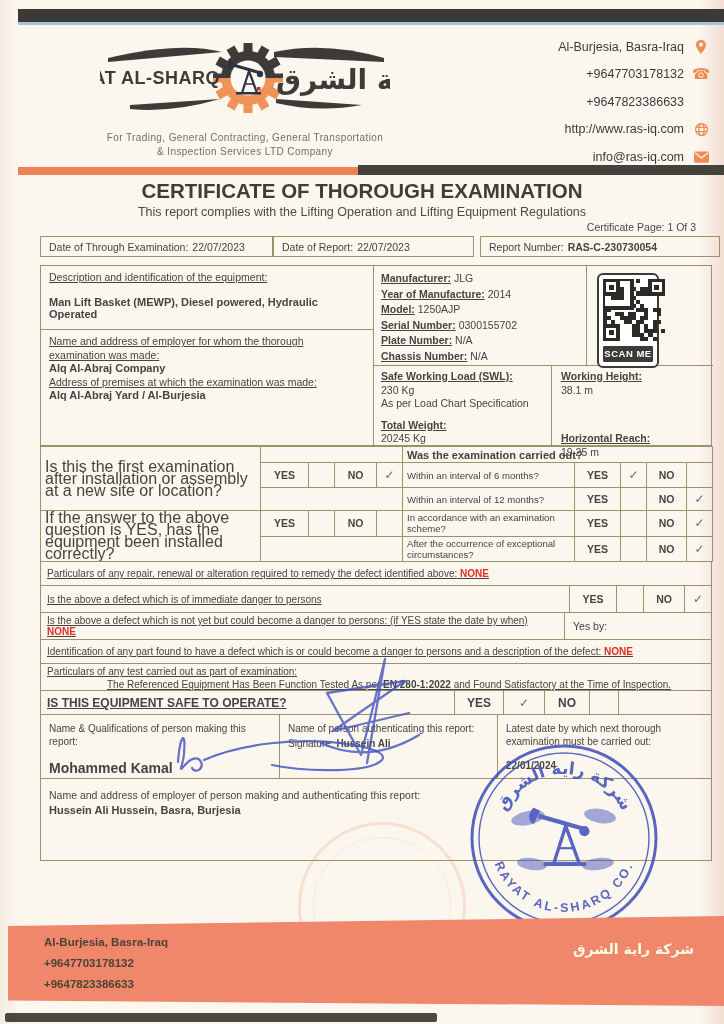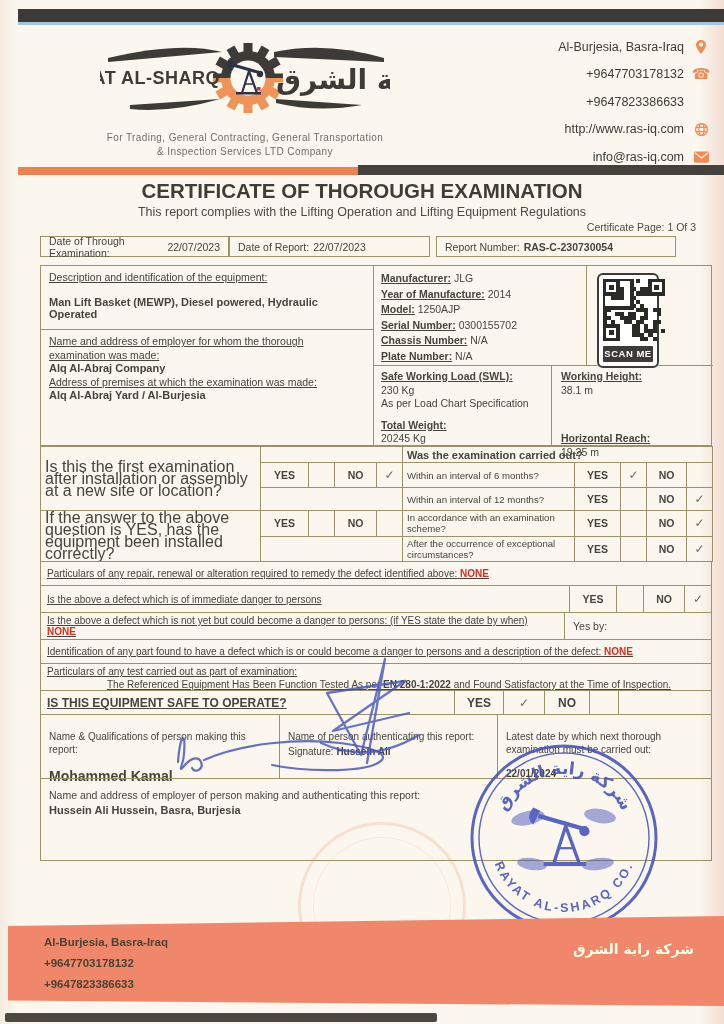--- a/index.html
+++ b/index.html
@@ -48,21 +48,21 @@
   
   .row{left:40px;width:672px;border:1px solid #9b9268;display:flex;align-items:center;font-size:10px;color:#45443f;}
   .row .grow{flex:1 1 auto;padding:0 6px;text-decoration:underline;}
   .cell{border-left:1px solid #9b9268;align-self:stretch;display:flex;align-items:center;justify-content:center;
         font-weight:bold;font-size:10.5px;flex:0 0 auto;}
   .cell.ckc{font-weight:normal;color:#6f6e64;font-size:12px;}
   .red{color:#e02b20;font-weight:bold;}
   .safe-q{font-size:12px;font-weight:bold;}
   
   .sigrow{left:40px;top:714px;width:672px;height:65px;display:flex;font-size:10px;}
-  .sigcell{border:1px solid #9b9268;border-left:none;padding:16px 8px;box-sizing:border-box;line-height:12.5px;}
+  .sigcell{border:1px solid #9b9268;border-left:none;padding:8px 8px;box-sizing:border-box;line-height:12.5px;}
   .sigcell:first-child{border-left:1px solid #9b9268;}
   .employer{left:40px;top:778px;width:672px;height:83px;border:1px solid #9b9268;padding:9px 8px;font-size:10.5px;line-height:15px;}
   .ink{pointer-events:none;}
   
   .stamp{left:466px;top:740px;opacity:.88;}
   .wmark{left:298px;top:822px;width:168px;height:168px;border:3px solid rgba(236,144,100,.22);border-radius:50%;}
   .wmark:after{content:"";position:absolute;inset:12px;border:1.5px solid rgba(236,144,100,.15);border-radius:50%;}
   
   .footer{left:8px;top:916px;width:716px;height:90px;background:#f0876a;
           clip-path:polygon(0 10px,100% 0,100% 100%,0 94%);}
@@ -166,21 +166,21 @@
   </div>
 
   <div class="abs div-orange"></div>
   <div class="abs div-dark"></div>
 
   <div class="abs title">CERTIFICATE OF THOROUGH EXAMINATION</div>
   <div class="abs subtitle">This report complies with the Lifting Operation and Lifting Equipment Regulations</div>
   <div class="abs certpage">Certificate Page: 1 Of 3</div>
 
   <div class="abs daterow">
-    <div class="datecell" style="width:189px;gap:6px;">
+    <div class="datecell" style="width:233px;">
       <span class="sp">Date of Through Examination:</span>
       <span>22/07/2023</span>
     </div>
     <div class="datecell" style="width:201px;">
       <span class="sp">Date of Report:</span>
       <span>22/07/2023</span>
     </div>
     <div class="datecell" style="width:240px;margin-left:6px;">
       <span class="sp">Report Number:</span>
       <span class="b">RAS-C-230730054</span>
@@ -203,22 +203,22 @@
     <div class="abs" style="left:8px;top:5px;width:318px;">
       <div class="lbl-u">Description and identification of the equipment:</div>
       <div class="val-b" style="margin-top:13px;font-size:11px;">Man Lift Basket (MEWP), Diesel powered, Hydraulic Operated</div>
     </div>
 
     <div class="abs mlist" style="left:340px;top:5px;width:200px;">
       <div><span class="lbl-bu">Manufacturer:</span> <span>JLG</span></div>
       <div><span class="lbl-bu">Year of Manufacture:</span> <span>2014</span></div>
       <div><span class="lbl-bu">Model:</span> <span>1250AJP</span></div>
       <div><span class="lbl-bu">Serial Number:</span> <span>0300155702</span></div>
+      <div><span class="lbl-bu">Plate Number:</span> <span>N/A</span></div>
       <div><span class="lbl-bu">Chassis Number:</span> <span>N/A</span></div>
-      <div><span class="lbl-bu">Plate Number:</span> <span>N/A</span></div>
     </div>
 
     <div class="abs qrbox" style="left:556px;top:7px;">
       <svg width="62" height="62" viewBox="0 0 60 60" shape-rendering="crispEdges">
         <g fill="#2a2a27">
           <rect x="0" y="0" width="28" height="28" fill="none" stroke="#2a2a27" stroke-width="4"></rect>
           <rect x="8" y="8" width="12" height="12"></rect>
           <rect x="32" y="0" width="28" height="28" fill="none" stroke="#2a2a27" stroke-width="4" transform="translate(0,0) scale(0.47,1) translate(68,0)" display="none"></rect>
         </g>
         <g fill="#2a2a27" id="qr-mods">

